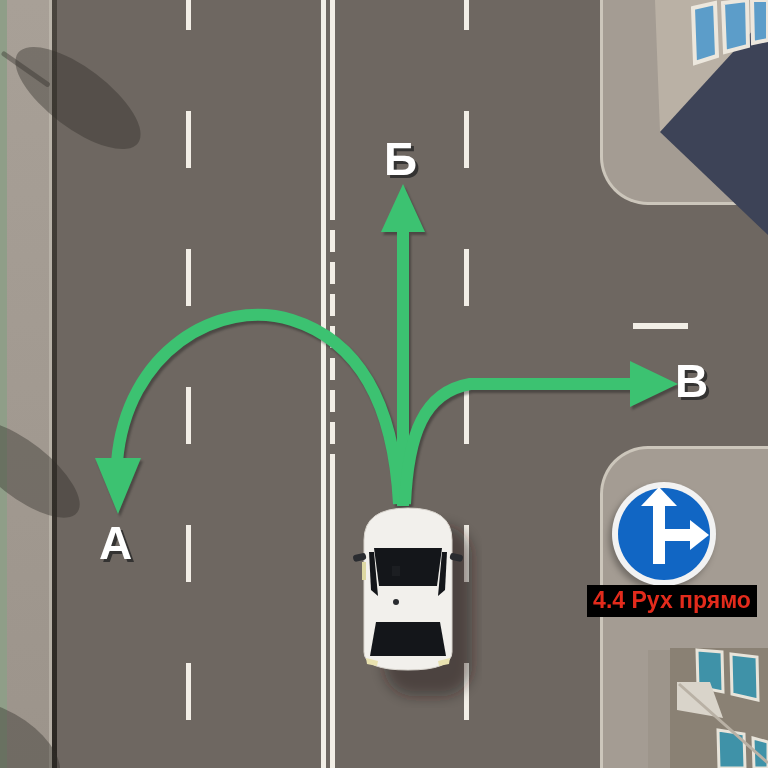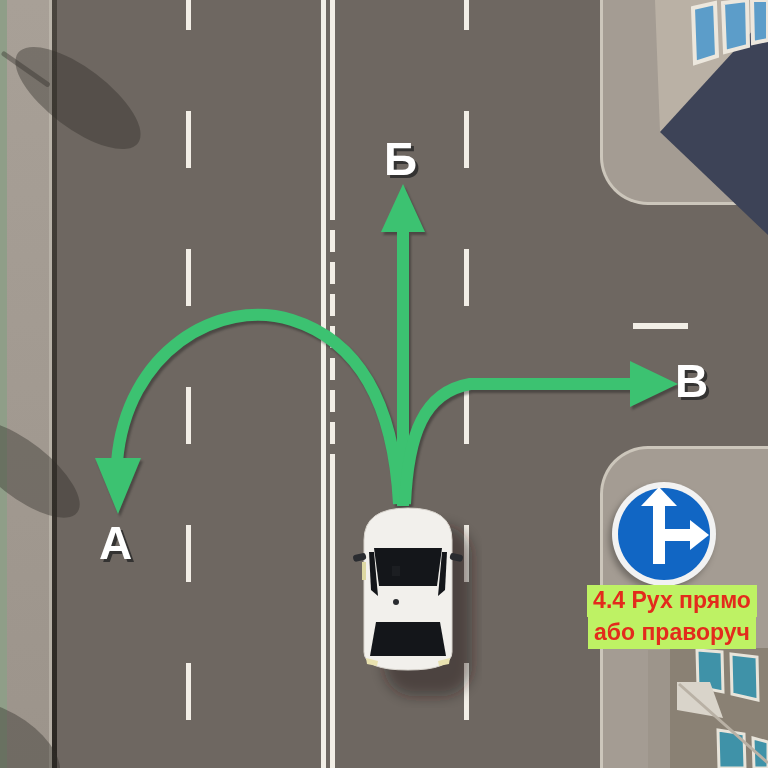--- a/index.html
+++ b/index.html
@@ -64,21 +64,21 @@
   .route-letter{color:#fff;font-weight:bold;font-size:46px;line-height:1;
     text-shadow:3px 3px 0 rgba(42,42,42,.85);}
   .letter-a{left:99px;top:520px;}
   .letter-b{left:384px;top:136px;}
   .letter-v{left:675px;top:358px;}
 
   
   .sign-wrap{left:610px;top:480px;width:108px;height:108px;
     filter:drop-shadow(-3px 4px 3px rgba(0,0,0,.30));}
   .caption{left:584px;top:585px;width:176px;display:flex;flex-direction:column;align-items:center;}
-  .caption span{display:inline-block;background:#bef264;color:var(--caption-red);
+  .caption span{display:inline-block;background:#000000;color:var(--caption-red);
     font-weight:bold;font-size:23px;line-height:1.3;padding:1px 6px;white-space:nowrap;}
 </style>
 </head>
 <body>
 
 <div class="scene">
 
   <div class="abs line-center-left"></div>
   <div class="abs line-center-right-top"></div>
   <div class="abs line-center-right-mid"></div>
@@ -164,16 +164,15 @@
       <circle cx="54" cy="54" r="46" fill="var(--sign-blue)"></circle>
       <rect x="43" y="22" width="12" height="62" fill="#fff"></rect>
       <polygon points="31,26 49,7 67,26" fill="#fff"></polygon>
       <rect x="52" y="49" width="30" height="12" fill="#fff"></rect>
       <polygon points="80,40 99,55 80,70" fill="#fff"></polygon>
     </svg>
   </div>
 
   <div class="abs caption">
     <span>4.4 Рух прямо</span>
-    <span>або праворуч</span>
   </div>
 
 </div>
 
 </body></html>

